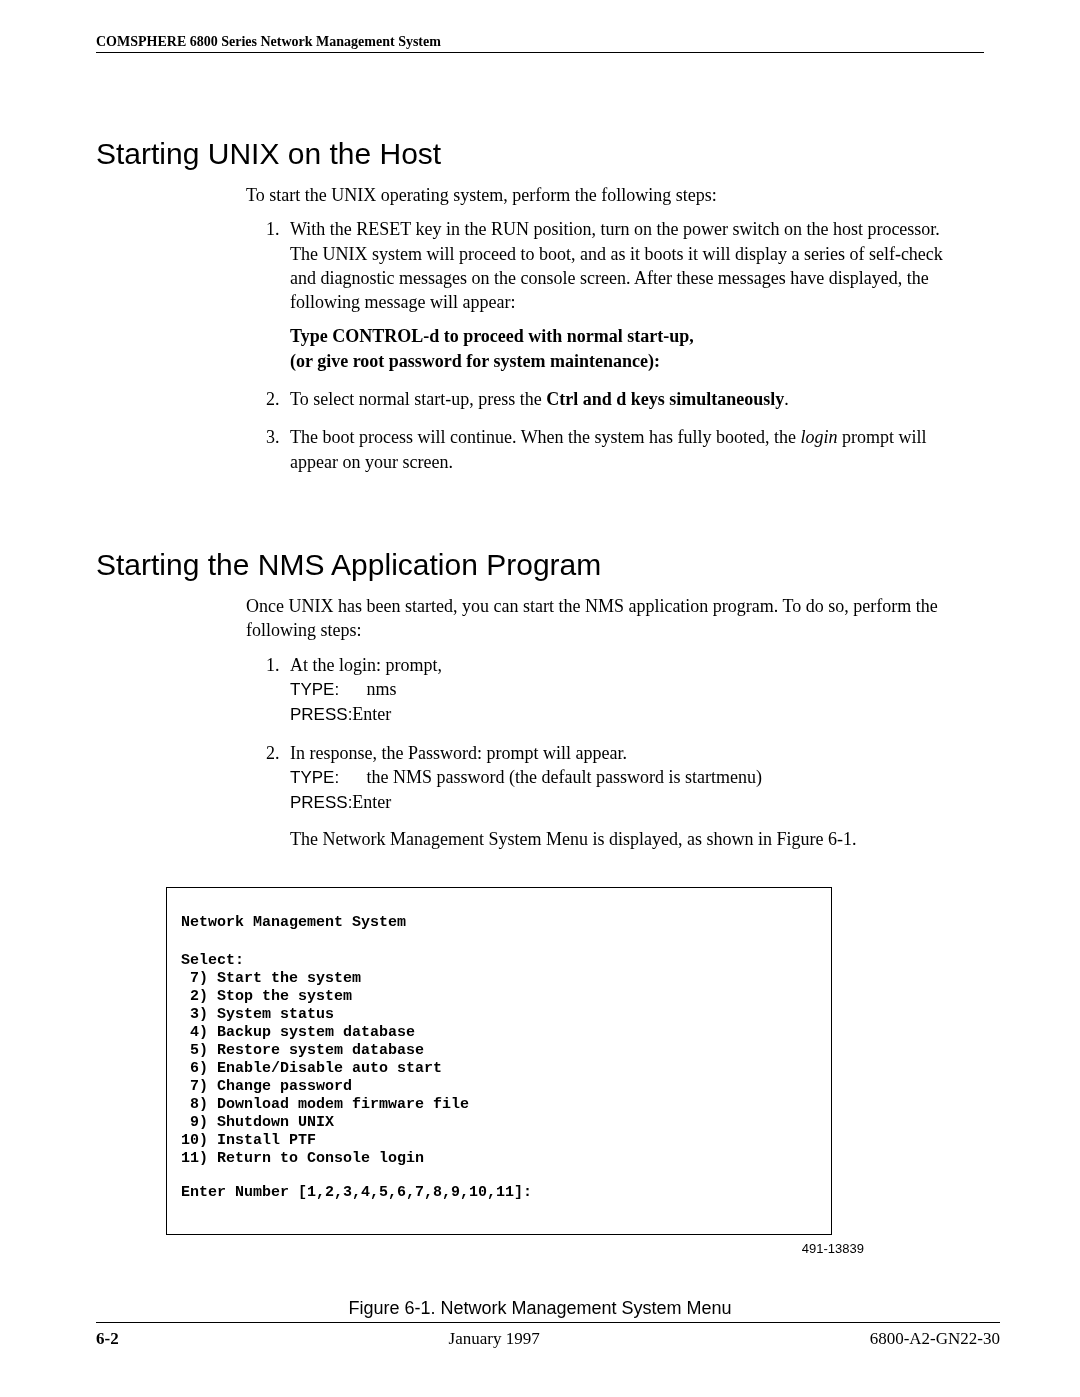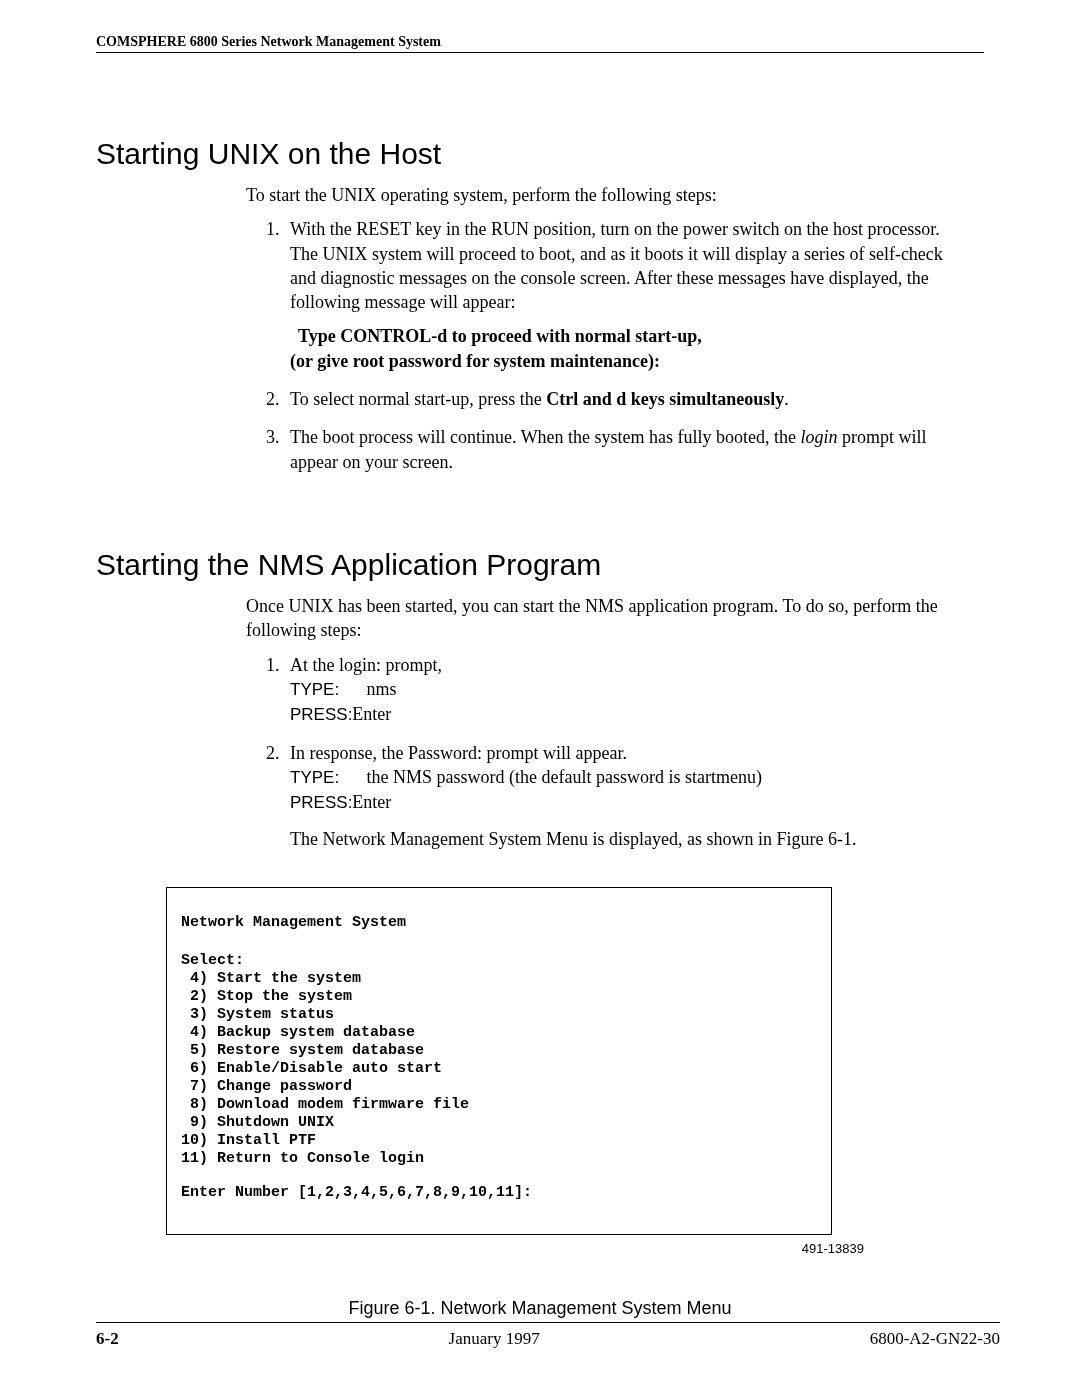--- a/index.html
+++ b/index.html
@@ -43,21 +43,21 @@
     padding-left: 0;
     font-size: 18px;
     line-height: 1.35;
   }
   ol.steps > li {
     margin-bottom: 14px;
     padding-left: 6px;
   }
   .sub {
     margin-top: 10px;
-    margin-left: 8px;
+    margin-left: 0;
   }
   .bold { font-weight: bold; }
   .ital { font-style: italic; }
   .sans-label {
     font-family: Arial, Helvetica, sans-serif;
     font-size: 17px;
     display: inline-block;
     width: 72px;
   }
   .sans-label-narrow {
@@ -162,21 +162,21 @@
       <div class="sub-line">
         <span class="sans-label-narrow">PRESS:</span><span>Enter</span>
       </div>
       <div class="sub-line" style="margin-top:12px">The Network Management System Menu is displayed, as shown in Figure 6-1.</div>
     </li>
   </ol>
 
   <div class="figure-box">
     <div class="fig-title">Network Management System</div>
     <div class="menu-list">Select:</div>
-    <div class="menu-list"> 4) Start the system</div>
+    <div class="menu-list"> 7) Start the system</div>
     <div class="menu-list"> 2) Stop the system</div>
     <div class="menu-list"> 3) System status</div>
     <div class="menu-list"> 4) Backup system database</div>
     <div class="menu-list"> 5) Restore system database</div>
     <div class="menu-list"> 6) Enable/Disable auto start</div>
     <div class="menu-list"> 7) Change password</div>
     <div class="menu-list"> 8) Download modem firmware file</div>
     <div class="menu-list"> 9) Shutdown UNIX</div>
     <div class="menu-list">10) Install PTF</div>
     <div class="menu-list">11) Return to Console login</div>

